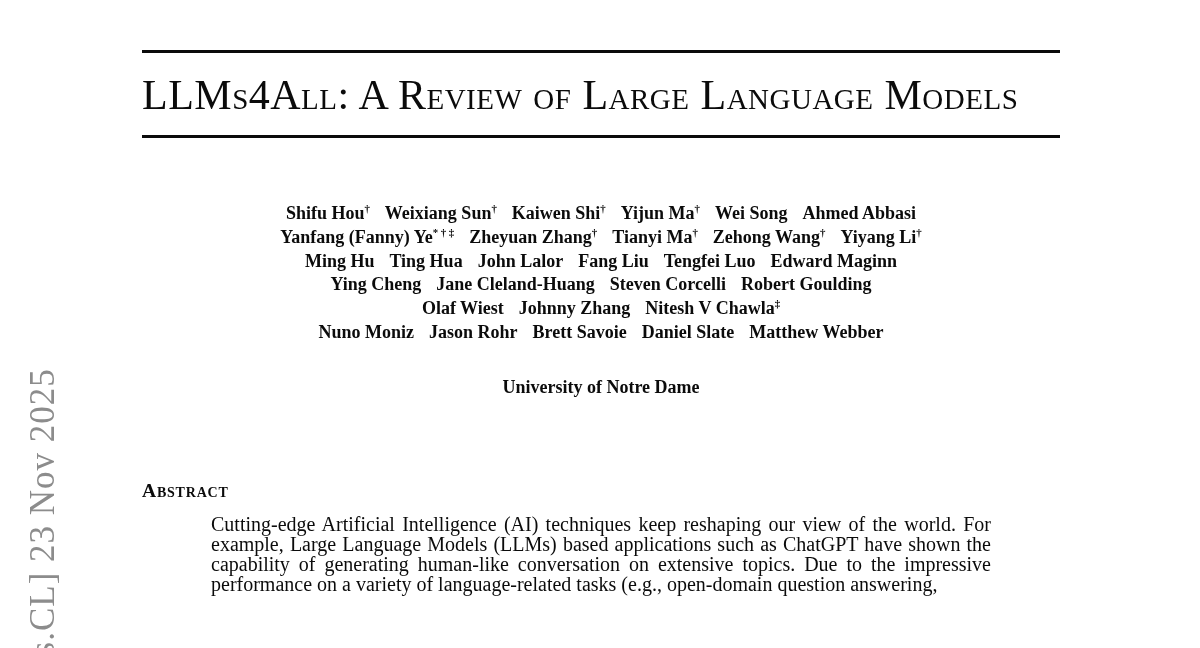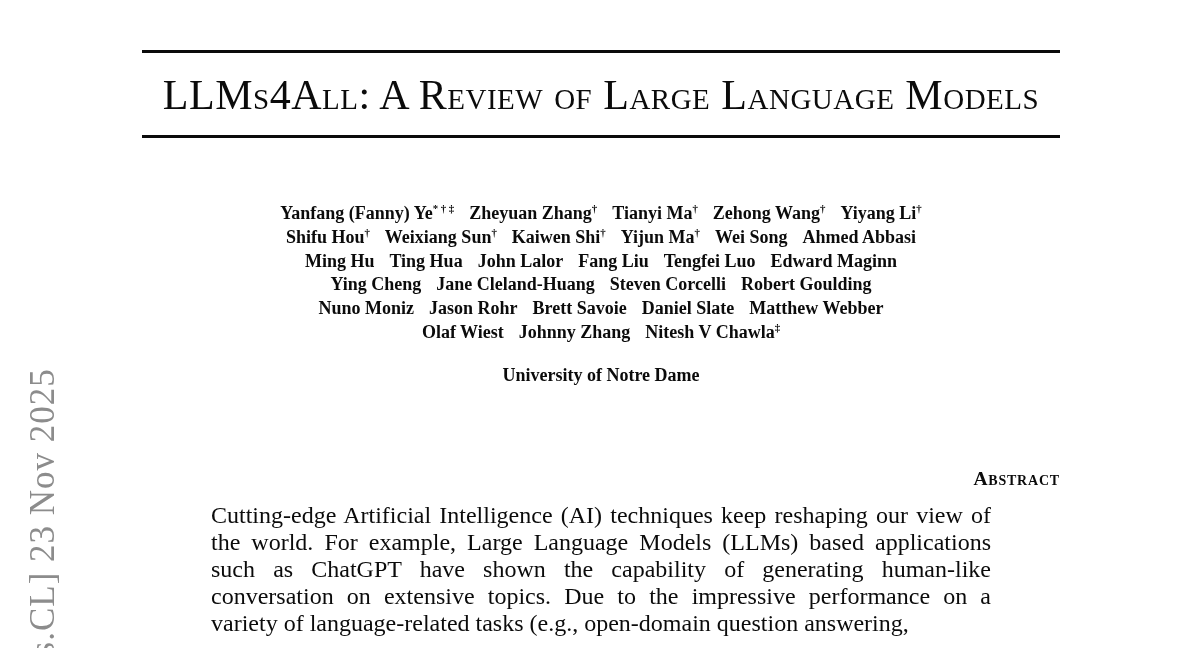--- a/index.html
+++ b/index.html
@@ -24,21 +24,21 @@
     height: 3px;
     background: #0b0b0b;
     border: none;
     margin: 0;
     width: 100%;
   }
   .rule-top { margin-top: 50px; }
   .rule-bottom { margin-top: 17px; }
   .paper-title {
     margin-top: 19px;
-    text-align: center;
+    text-align: left;
     font-size: 42px;
     line-height: 46px;
     font-variant: small-caps;
     letter-spacing: 0.5px;
     font-weight: 400;
   }
   .authors-block {
     margin-top: 64px;
   }
   .author-line {
@@ -49,40 +49,40 @@
     font-weight: bold;
     font-size: 18px;
     line-height: 23.8px;
     white-space: nowrap;
   }
   .author sup {
     font-size: 60%;
     line-height: 0;
   }
   .affiliation {
-    margin-top: 19px;
+    margin-top: 31px;
     text-align: center;
     font-weight: bold;
     font-size: 18px;
     line-height: 23.8px;
   }
   .abstract-heading {
     margin-top: 80px;
-    text-align: right;
+    text-align: left;
     font-weight: bold;
     font-variant: small-caps;
     font-size: 19.5px;
     line-height: 22px;
     letter-spacing: 0.8px;
   }
   .abstract-body {
     width: 780px;
     margin: 12px auto 3px auto;
-    font-size: 24px;
-    line-height: 27px;
+    font-size: 20px;
+    line-height: 20px;
     text-align: justify;
   }
   .arxiv-watermark {
     position: absolute;
     left: 24px;
     top: 672px;
     transform: rotate(-90deg);
     transform-origin: 0 0;
     white-space: nowrap;
     font-size: 35px;
@@ -103,59 +103,59 @@
     <hr class="rule rule-top">
 
     <div class="paper-title">
       <div>LLMs4All: A Review of Large Language Models</div>
     </div>
 
     <hr class="rule rule-bottom">
 
     <div class="authors-block" id="authors-block">
         <div class="author-line">
-          <span class="author">Yanfang (Fanny) Ye<sup>* † ‡</sup></span>
-          <span class="author">Zheyuan Zhang<sup>†</sup></span>
-          <span class="author">Tianyi Ma<sup>†</sup></span>
-          <span class="author">Zehong Wang<sup>†</sup></span>
-          <span class="author">Yiyang Li<sup>†</sup></span>
-        </div>
-        <div class="author-line">
           <span class="author">Shifu Hou<sup>†</sup></span>
           <span class="author">Weixiang Sun<sup>†</sup></span>
           <span class="author">Kaiwen Shi<sup>†</sup></span>
           <span class="author">Yijun Ma<sup>†</sup></span>
           <span class="author">Wei Song</span>
           <span class="author">Ahmed Abbasi</span>
+        </div>
+        <div class="author-line">
+          <span class="author">Yanfang (Fanny) Ye<sup>* † ‡</sup></span>
+          <span class="author">Zheyuan Zhang<sup>†</sup></span>
+          <span class="author">Tianyi Ma<sup>†</sup></span>
+          <span class="author">Zehong Wang<sup>†</sup></span>
+          <span class="author">Yiyang Li<sup>†</sup></span>
         </div>
         <div class="author-line">
           <span class="author">Ming Hu</span>
           <span class="author">Ting Hua</span>
           <span class="author">John Lalor</span>
           <span class="author">Fang Liu</span>
           <span class="author">Tengfei Luo</span>
           <span class="author">Edward Maginn</span>
         </div>
         <div class="author-line">
           <span class="author">Ying Cheng</span>
           <span class="author">Jane Cleland-Huang</span>
           <span class="author">Steven Corcelli</span>
           <span class="author">Robert Goulding</span>
         </div>
         <div class="author-line">
+          <span class="author">Olaf Wiest</span>
+          <span class="author">Johnny Zhang</span>
+          <span class="author">Nitesh V Chawla<sup>‡</sup></span>
+        </div>
+        <div class="author-line">
           <span class="author">Nuno Moniz</span>
           <span class="author">Jason Rohr</span>
           <span class="author">Brett Savoie</span>
           <span class="author">Daniel Slate</span>
           <span class="author">Matthew Webber</span>
-        </div>
-        <div class="author-line">
-          <span class="author">Olaf Wiest</span>
-          <span class="author">Johnny Zhang</span>
-          <span class="author">Nitesh V Chawla<sup>‡</sup></span>
         </div>
       </div>
 
     <div class="affiliation">University of Notre Dame</div>
 
     <div class="abstract-heading">Abstract</div>
 
     <div class="abstract-body">Cutting-edge Artificial Intelligence (AI) techniques keep reshaping our view of the world. For example, Large Language Models (LLMs) based applications such as ChatGPT have shown the capability of generating human-like conversation on extensive topics. Due to the impressive performance on a variety of language-related tasks (e.g., open-domain question answering,</div>
 
   </div>

